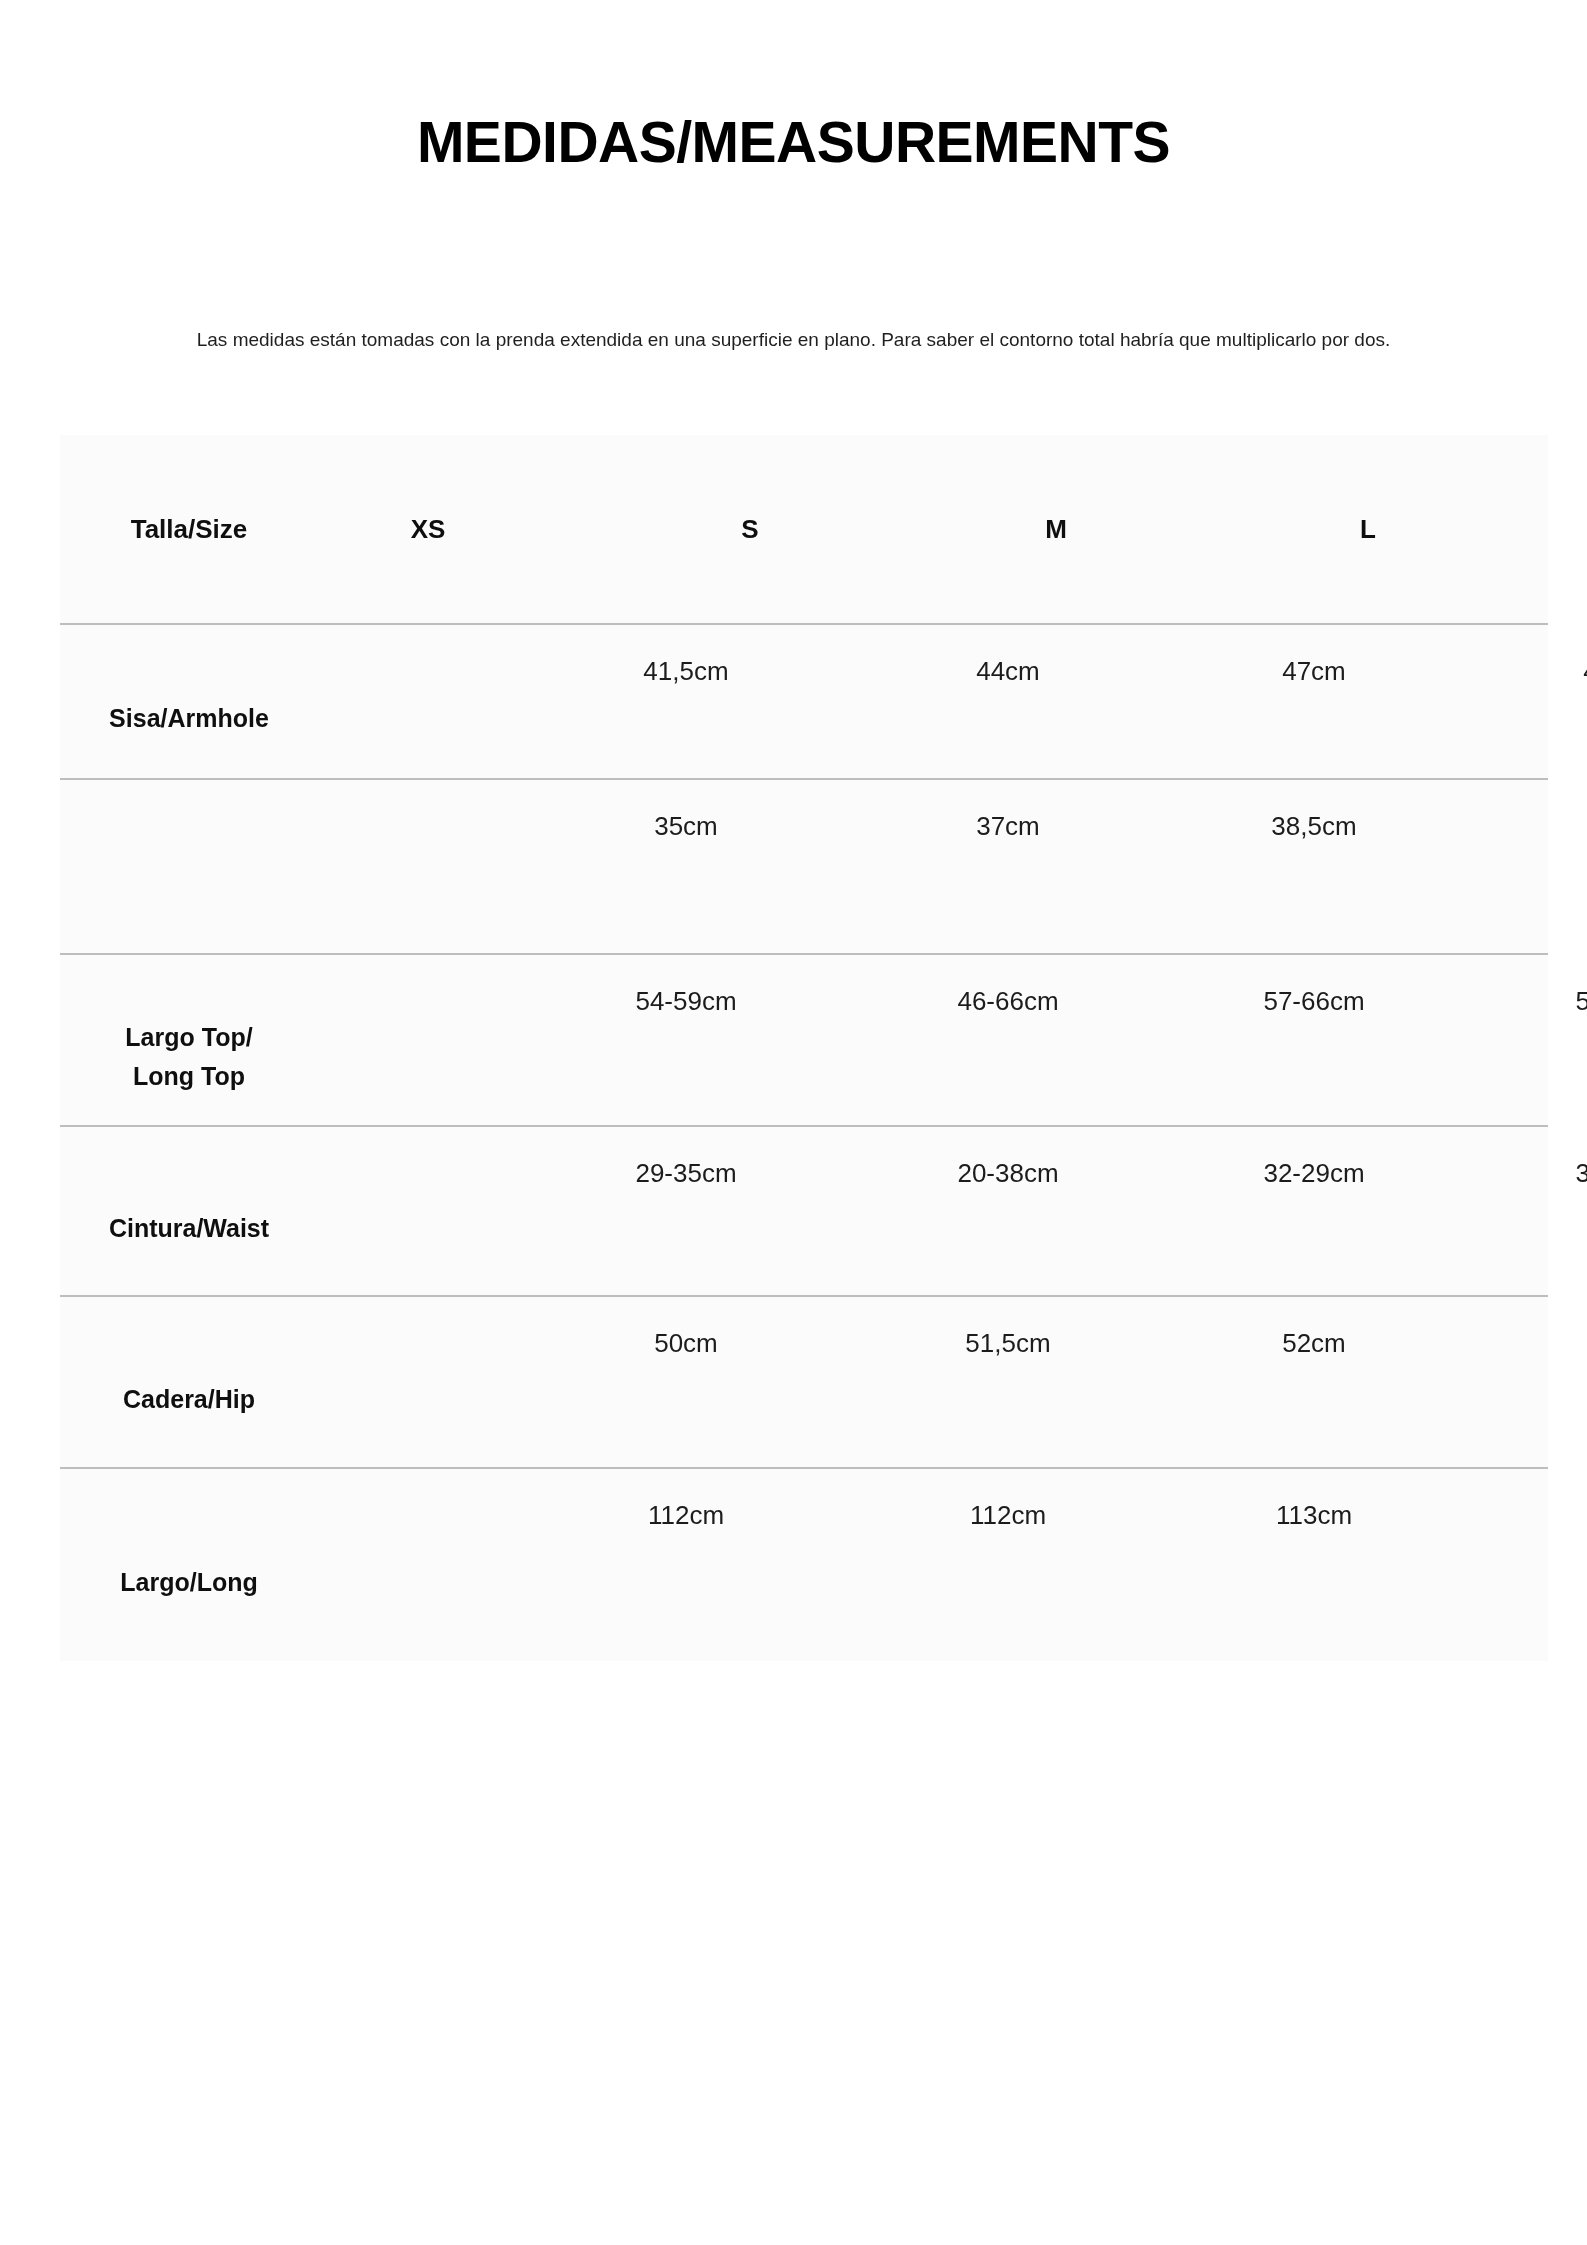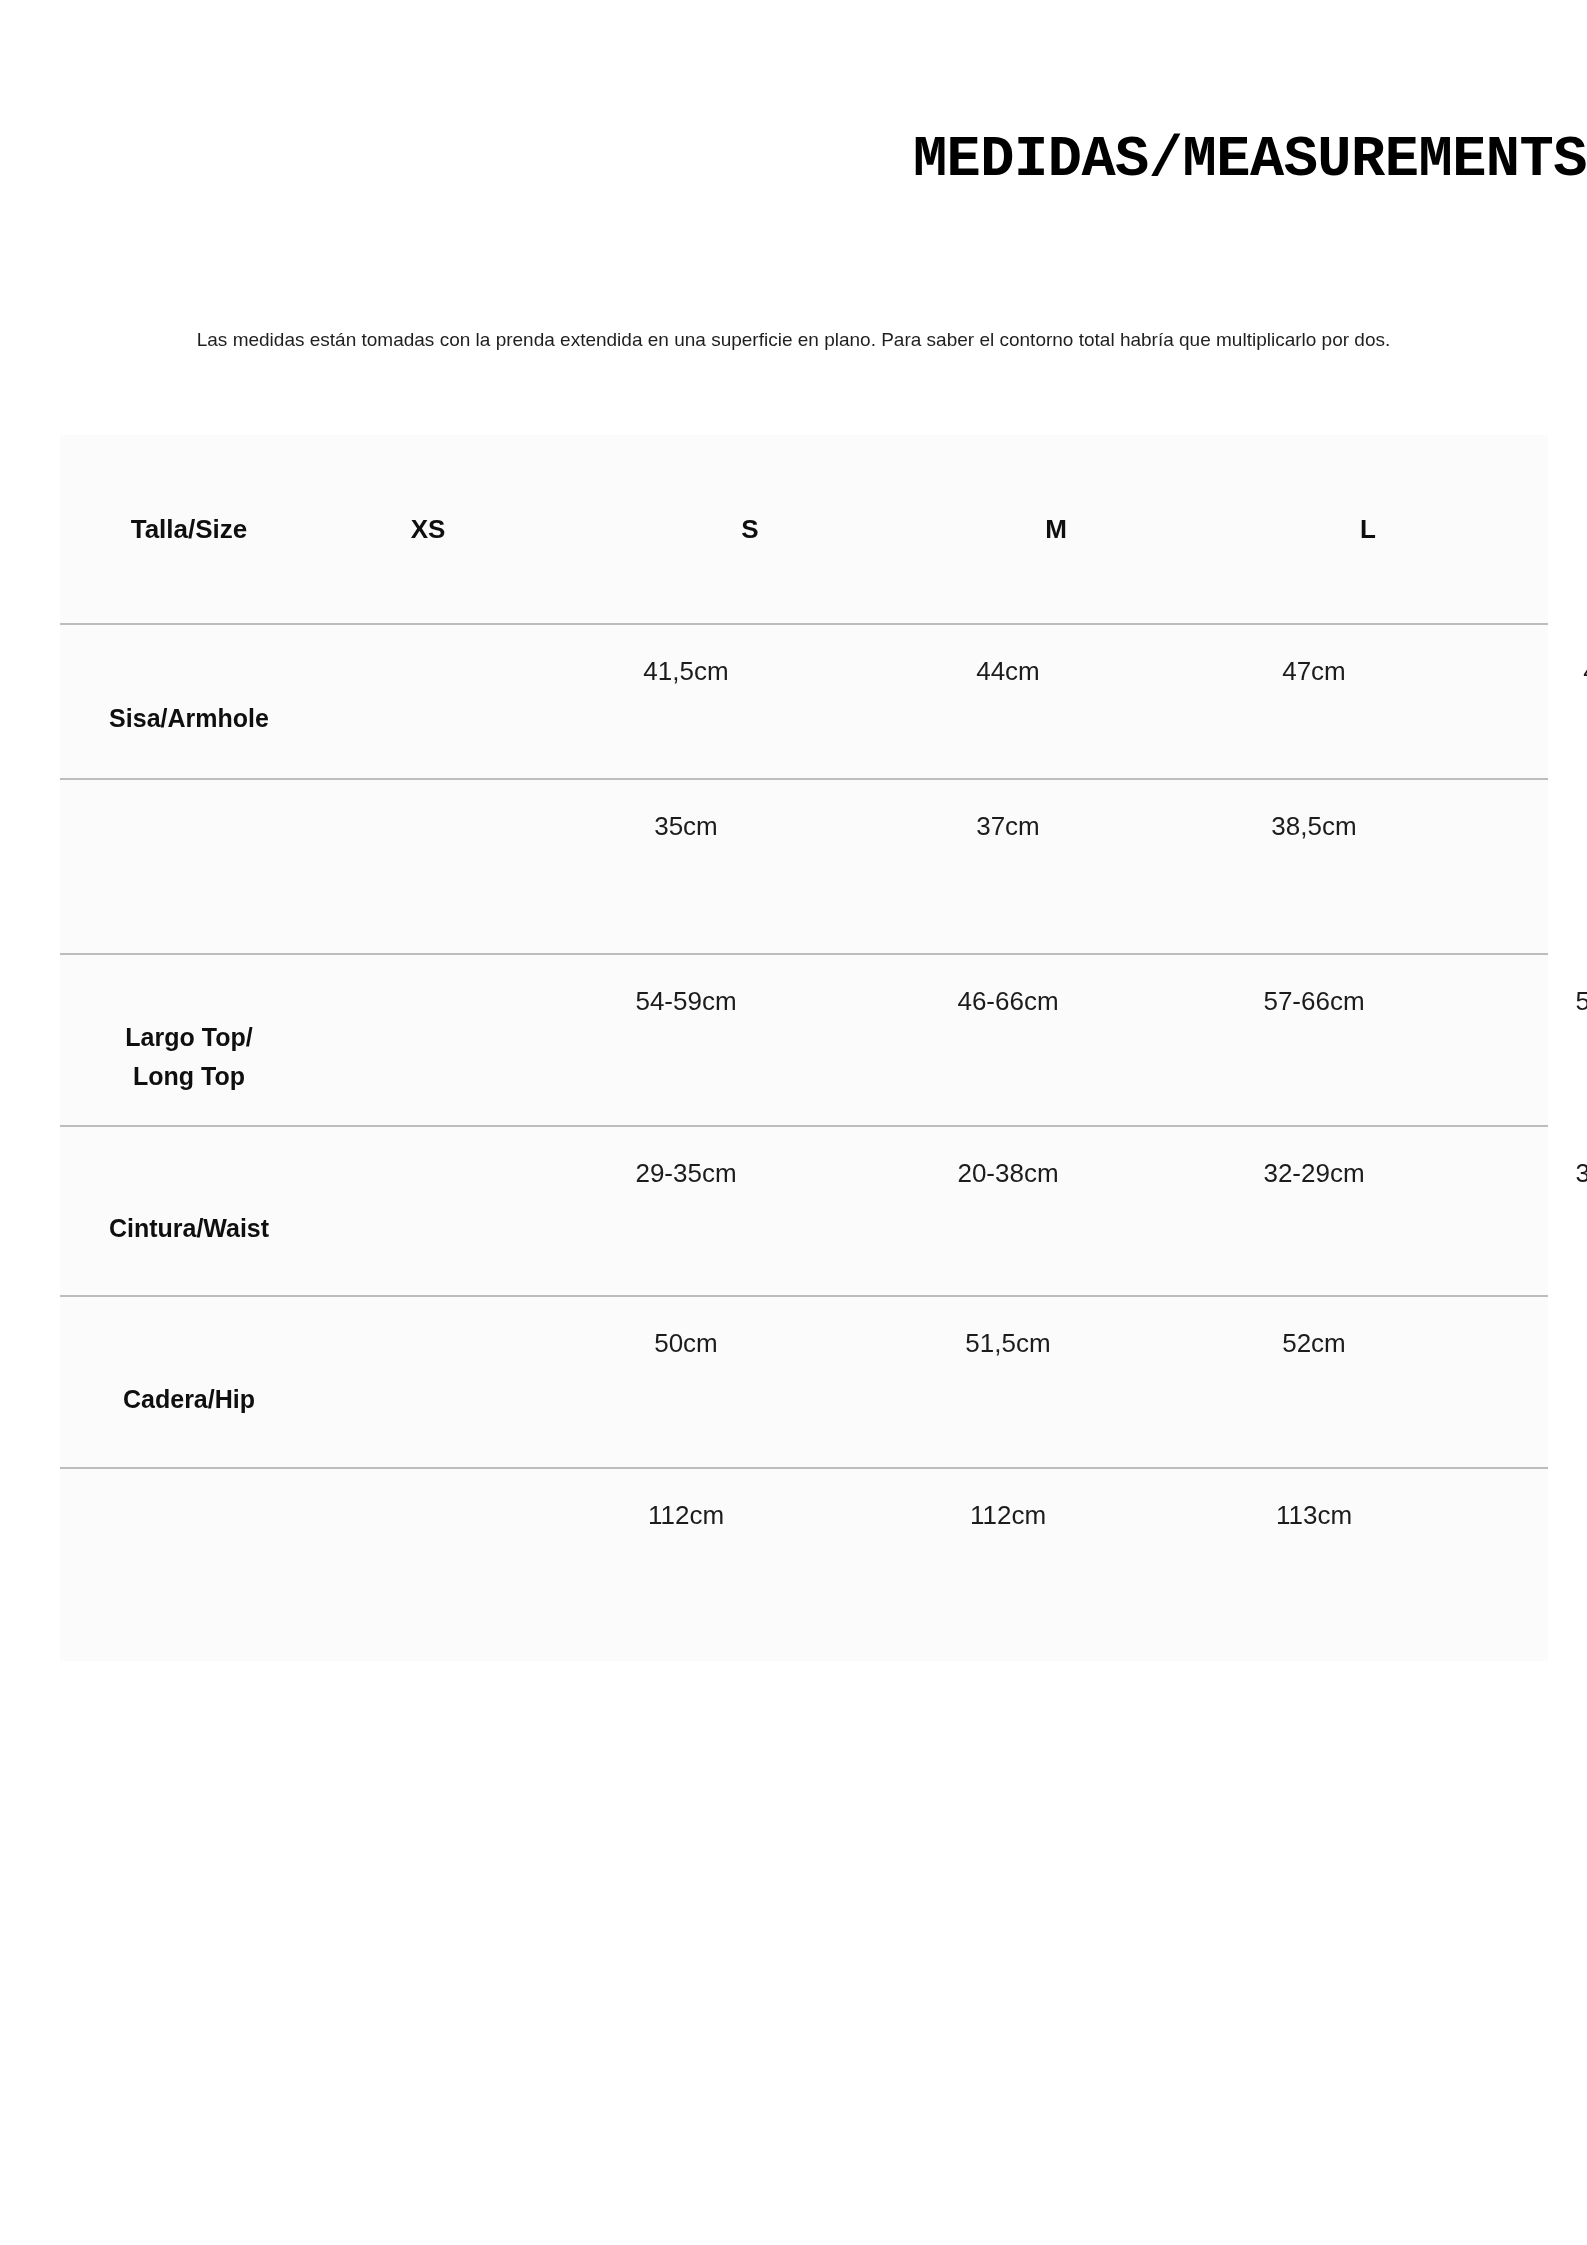--- a/index.html
+++ b/index.html
@@ -20,29 +20,29 @@
     width: 1587px;
     height: 2245px;
     background: #ffffff;
     overflow: hidden;
   }
 
   
   .doc-title {
     position: absolute;
     left: 0;
-    top: 128px;
+    top: 110px;
     width: 1587px;
-    text-align: right;
+    text-align: center;
     font-size: 57px;
     line-height: 64px;
     font-weight: 700;
     letter-spacing: -0.5px;
     color: #000000;
-    font-family: Liberation Mono, monospace;
+    font-family: Liberation Sans, sans-serif;
   }
 
   
   .intro {
     position: absolute;
     left: 55px;
     top: 300px;
     width: 1477px;
     text-align: center;
     font-size: 19px;
@@ -228,20 +228,23 @@
       </div>
       <div class="values">
         <div class="cell col-xs">50cm</div>
         <div class="cell col-s">51,5cm</div>
         <div class="cell col-m">52cm</div>
         <div class="cell col-l">54cm</div>
       </div>
     </div>
 
     <div class="srow data h-6">
+      <div class="rowlabel">
+        <span>Largo/Long</span>
+      </div>
       <div class="values">
         <div class="cell col-xs">112cm</div>
         <div class="cell col-s">112cm</div>
         <div class="cell col-m">113cm</div>
         <div class="cell col-l">114cm</div>
       </div>
     </div>
 
   </div>
 </div>

